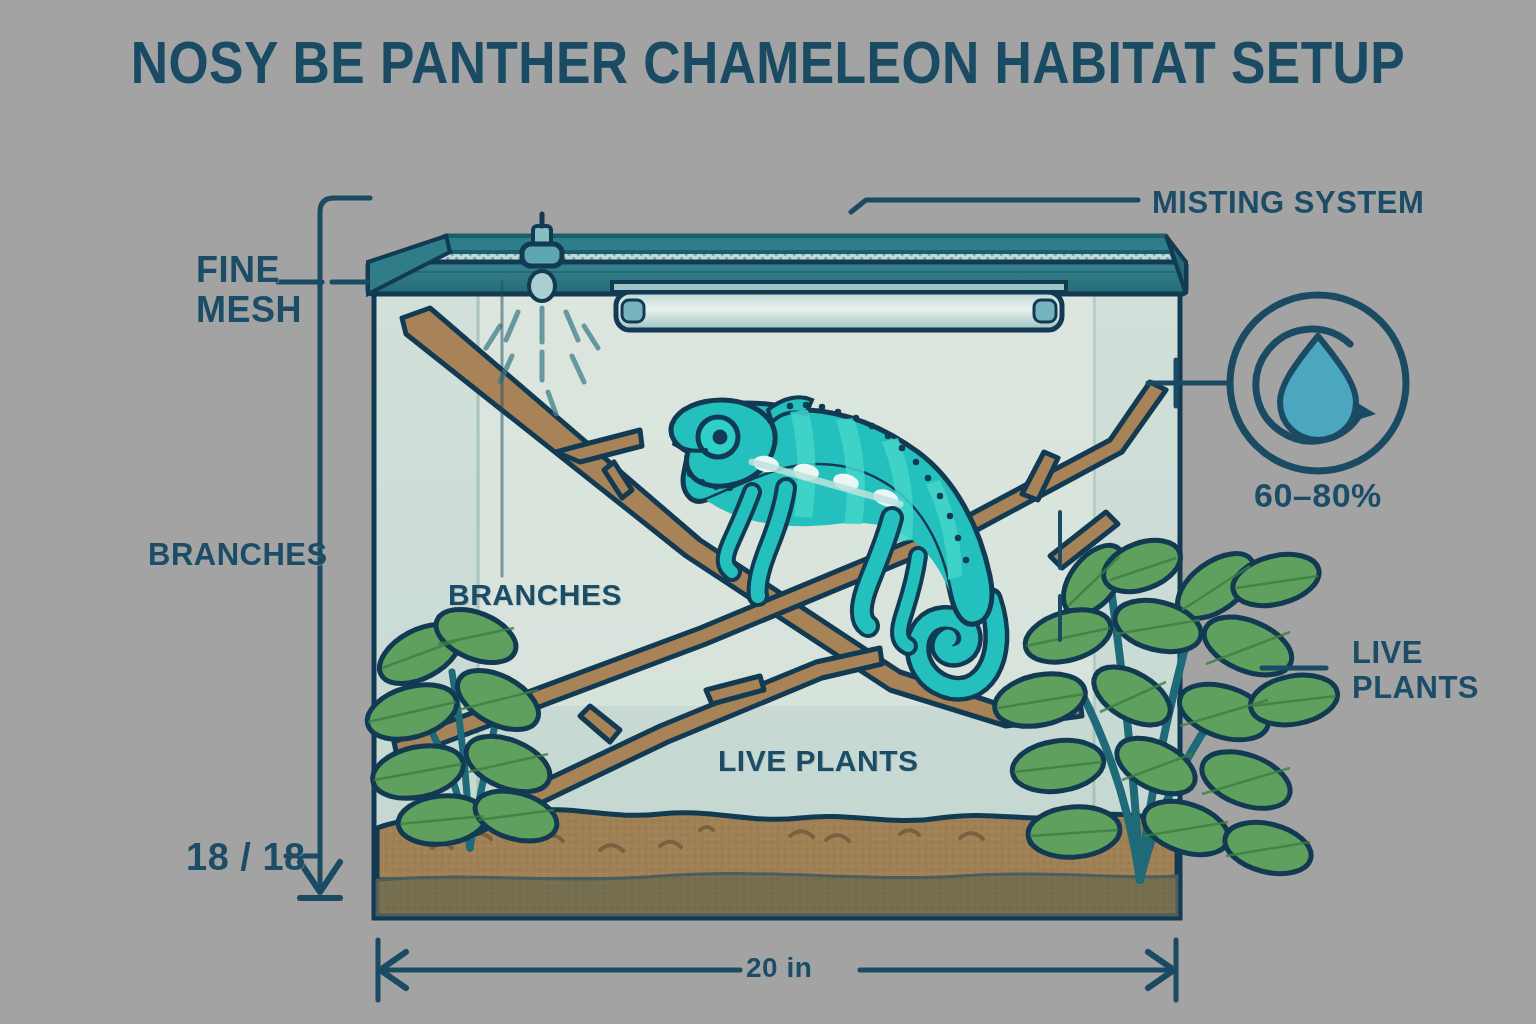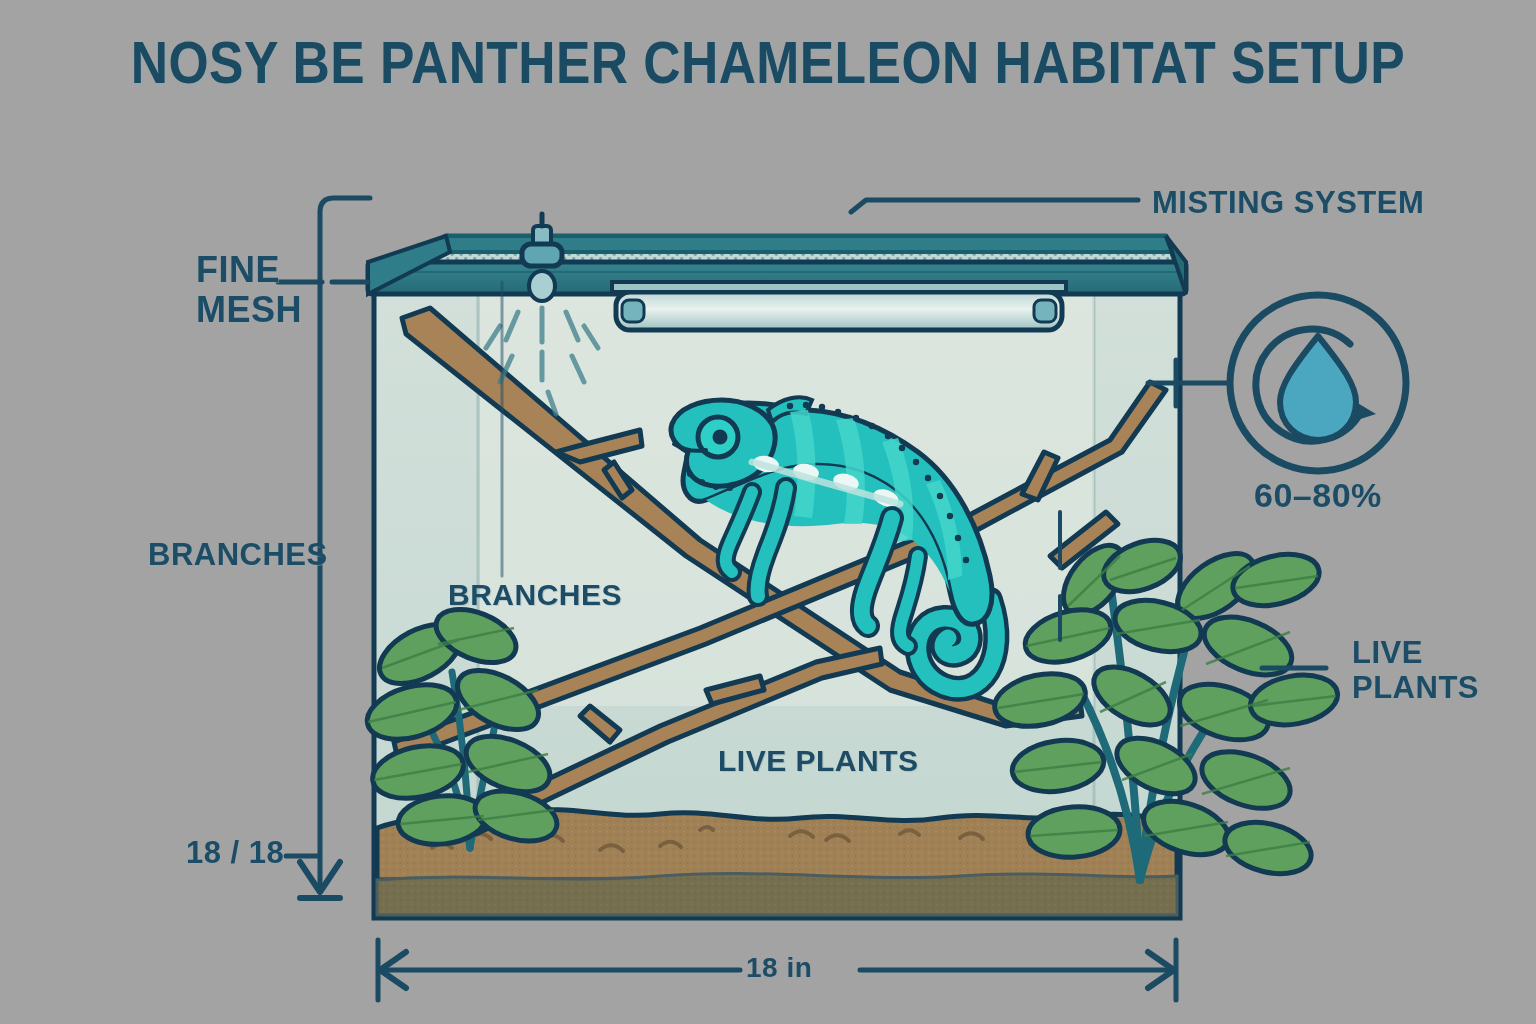--- a/index.html
+++ b/index.html
@@ -40,21 +40,21 @@
     font-weight: 700;
     font-size: 60px;
     line-height: 1.18;
     letter-spacing: 0.5px;
     transform: scaleX(0.86);
     transform-origin: 50% 0;
     text-shadow: 2px 2px 0 rgba(150,170,175,0.5);
   }
   .lbl-fine-mesh   { left: 196px;  top: 250px;  font-size: 36px; }
   .lbl-branches-out{ left: 148px;  top: 538px;  font-size: 31px; }
-  .lbl-dims        { left: 186px;  top: 836px;  font-size: 31px; }
+  .lbl-dims        { left: 186px;  top: 836px;  font-size: 38px; }
   .lbl-misting     { left: 1152px; top: 186px;  font-size: 31px; }
   .lbl-humidity    { left: 1243px; top: 476px;  font-size: 34px; margin-left: 11px; }
   .lbl-live-right  { left: 1340px; top: 636px;  font-size: 31px; margin-left: 12px; }
   .lbl-temp        { left: 704px;  top: 348px;  font-size: 42px; }
   .lbl-branches-in { left: 448px;  top: 578px;  font-size: 30px; }
   .lbl-live-in     { left: 718px;  top: 744px;  font-size: 30px; }
   .lbl-width       { left: 746px;  top: 952px;  font-size: 28px; }
 </style>
 </head>
 <body>
@@ -391,15 +391,15 @@
   <div class="txt lbl-fine-mesh">FINE
 MESH</div>
   <div class="txt lbl-branches-out">BRANCHES</div>
   <div class="txt lbl-dims">18 / 18</div>
   <div class="txt lbl-misting">MISTING SYSTEM</div>
   <div class="txt lbl-humidity">60–80%</div>
   <div class="txt lbl-live-right">LIVE
 PLANTS</div>
   <div class="txt lbl-branches-in">BRANCHES</div>
   <div class="txt lbl-live-in">LIVE PLANTS</div>
-  <div class="txt lbl-width">18 in</div>
+  <div class="txt lbl-width">20 in</div>
 
 </div>
 
 </body></html>

